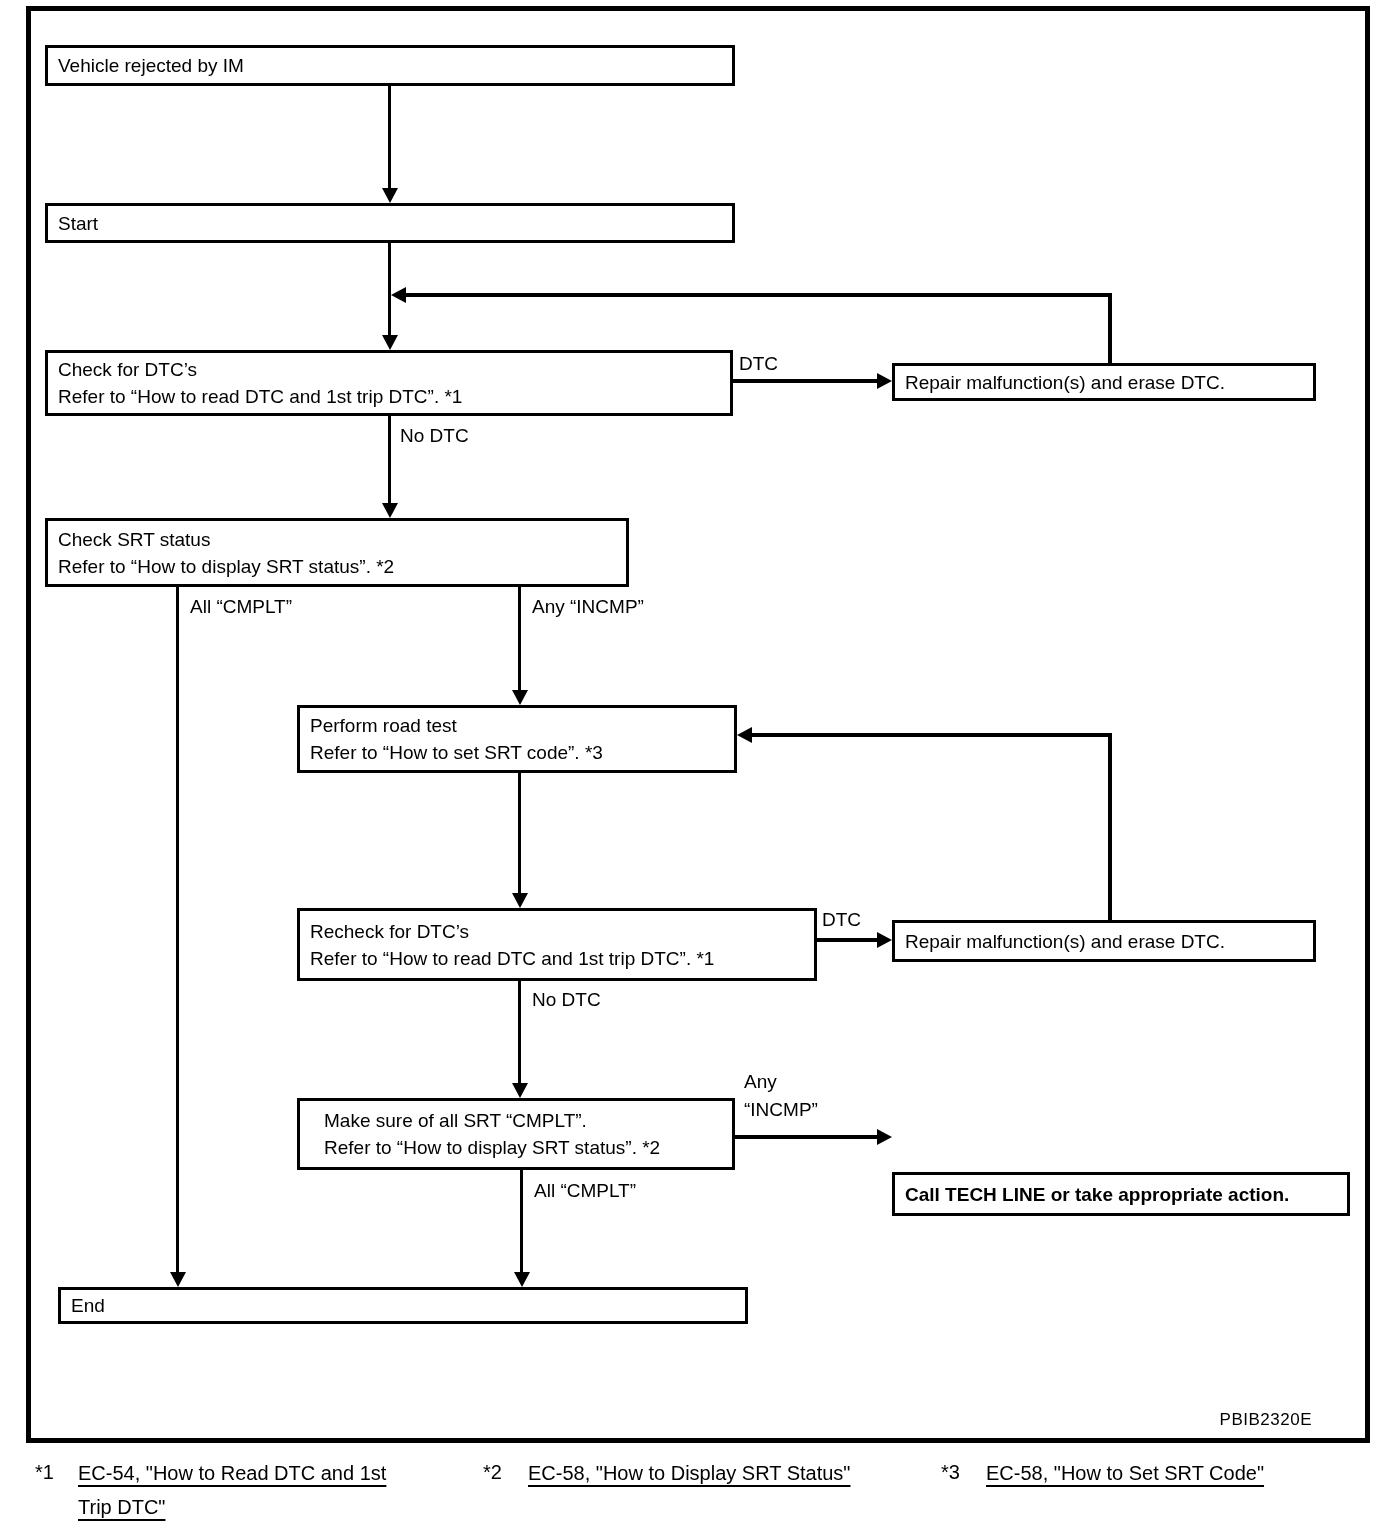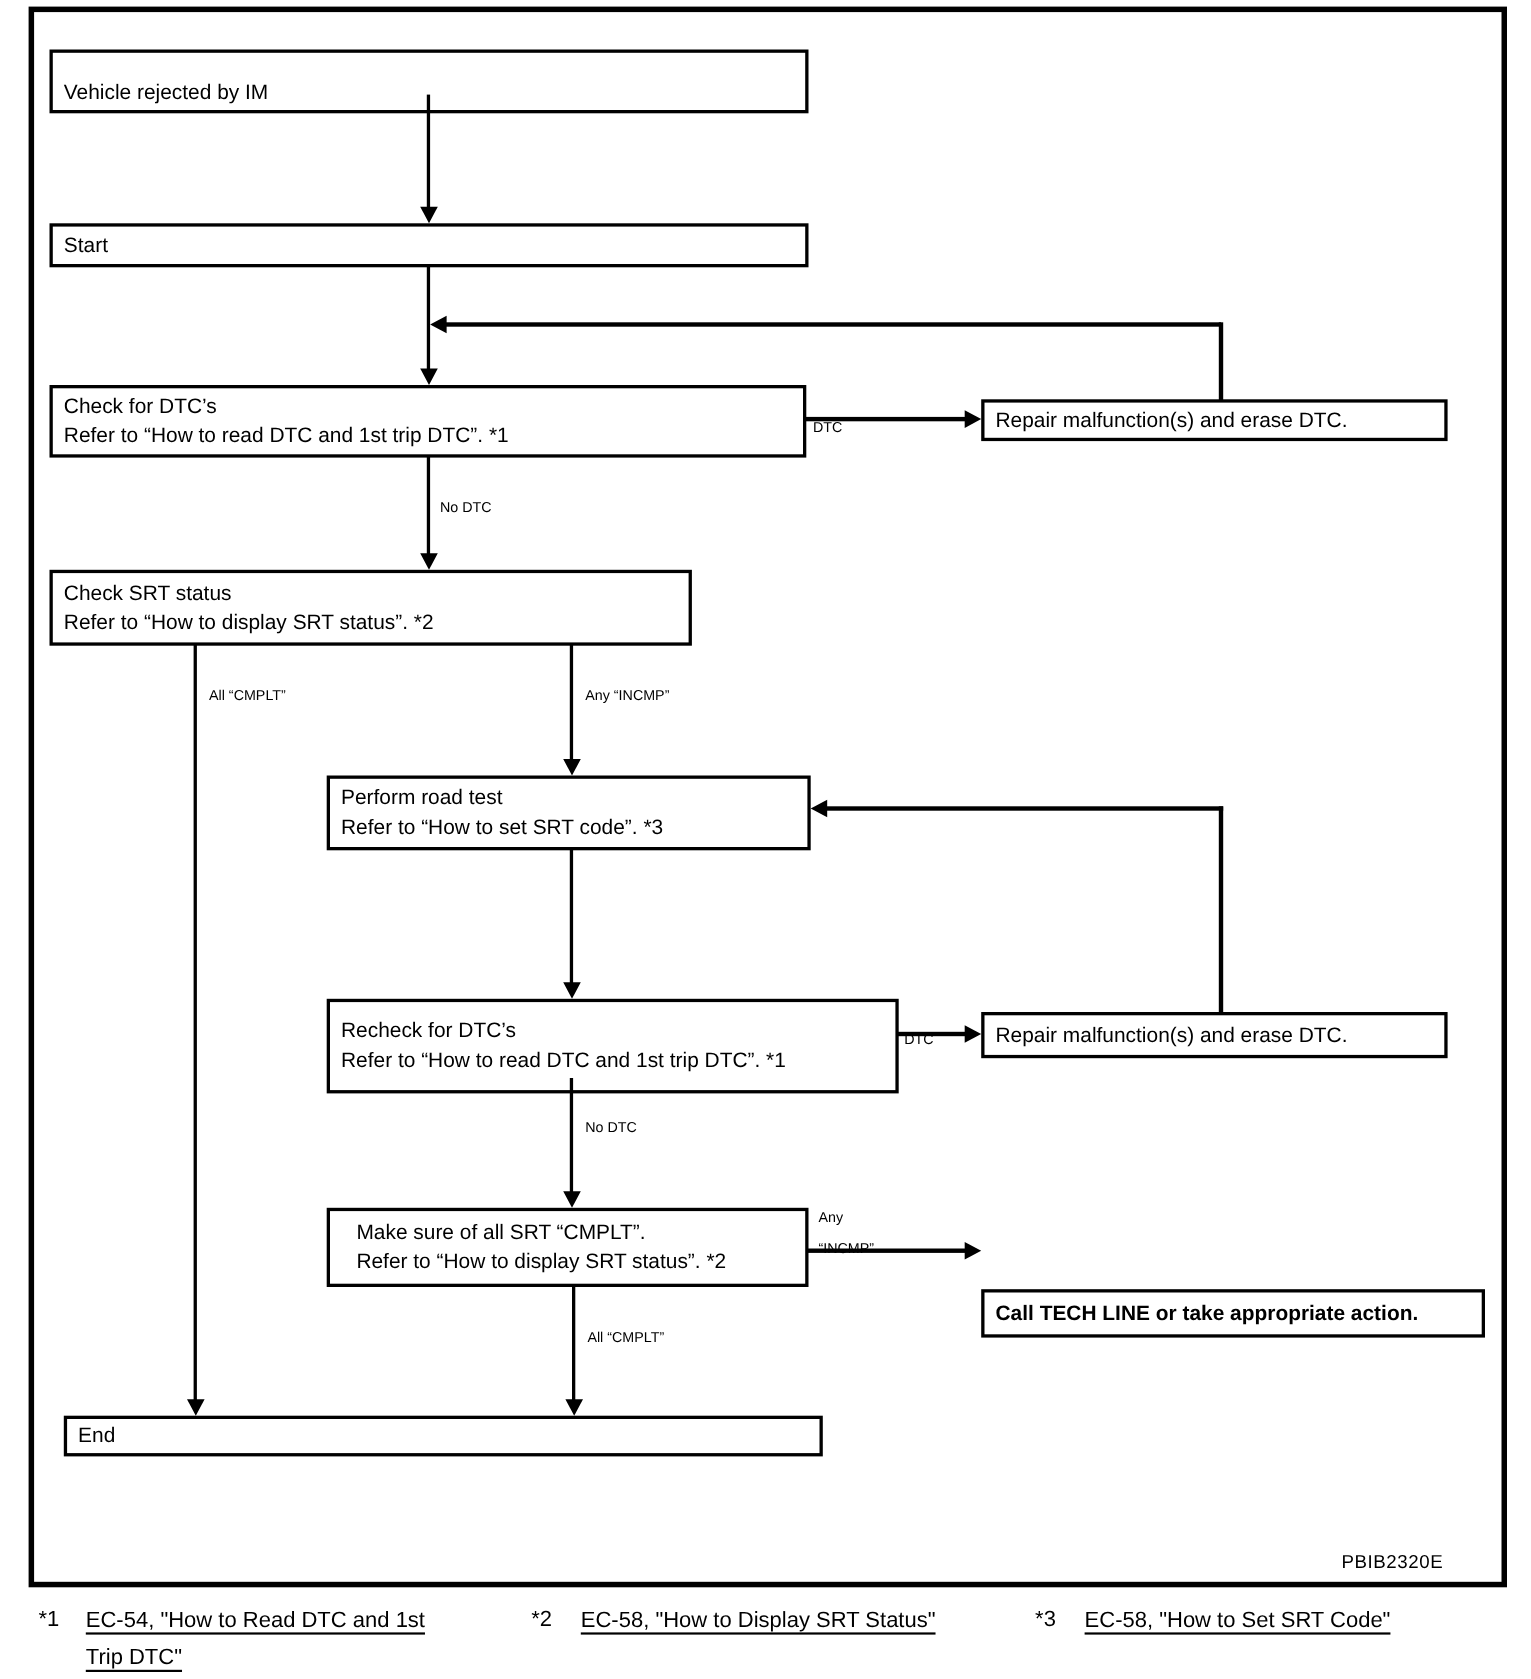--- a/index.html
+++ b/index.html
@@ -16,37 +16,37 @@
     position:absolute; border:3px solid #000; background:#fff;
     box-sizing:border-box; display:flex; flex-direction:column;
     justify-content:center; padding:2px 10px; font-size:19px; line-height:27px;
     white-space:nowrap;
   }
   .vline, .hline { position:absolute; background:#000; }
   .arr { position:absolute; width:0; height:0; }
   .arr.down  { border-left:8px solid transparent; border-right:8px solid transparent; border-top:15px solid #000; }
   .arr.right { border-top:8px solid transparent; border-bottom:8px solid transparent; border-left:15px solid #000; }
   .arr.left  { border-top:8px solid transparent; border-bottom:8px solid transparent; border-right:15px solid #000; }
-  .lbl { position:absolute; font-size:13px; line-height:24px; white-space:nowrap;margin-top:25px; }
+  .lbl { position:absolute; font-size:19px; line-height:24px; white-space:nowrap; }
   .fig-code { position:absolute; left:1112px; top:1410px; width:200px; text-align:right; font-size:17px; letter-spacing:0.5px; }
   .fn-marker { position:absolute; font-size:20px; line-height:28px; }
   .fn-link {
     position:absolute; font-size:20px; line-height:34px; white-space:nowrap;
     text-decoration:underline; text-decoration-thickness:2px; text-underline-offset:5px;
     cursor:pointer;
   }
 </style>
 </head>
 <body>
 
 <div class="stage">
 
   <div class="outer-frame"></div>
 
-  <div class="box" style="left:45px; top:45px; width:690px; height:58px;justify-content:flex-end;">
+  <div class="box" style="left:45px; top:45px; width:690px; height:41px;">
     <div>Vehicle rejected by IM</div>
   </div>
 
   <div class="box" style="left:45px; top:203px; width:690px; height:40px;">
     <div>Start</div>
   </div>
 
   <div class="box" style="left:45px; top:350px; width:688px; height:66px;">
     <div>Check for DTC’s</div>
     <div>Refer to “How to read DTC and 1st trip DTC”. *1</div>
@@ -59,21 +59,21 @@
   <div class="box" style="left:45px; top:518px; width:584px; height:69px;">
     <div>Check SRT status</div>
     <div>Refer to “How to display SRT status”. *2</div>
   </div>
 
   <div class="box" style="left:297px; top:705px; width:440px; height:68px;">
     <div>Perform road test</div>
     <div>Refer to “How to set SRT code”. *3</div>
   </div>
 
-  <div class="box" style="left:297px; top:908px; width:520px; height:86px;">
+  <div class="box" style="left:297px; top:908px; width:520px; height:73px;">
     <div>Recheck for DTC’s</div>
     <div>Refer to “How to read DTC and 1st trip DTC”. *1</div>
   </div>
 
   <div class="box" style="left:892px; top:920px; width:424px; height:42px;">
     <div>Repair malfunction(s) and erase DTC.</div>
   </div>
 
   <div class="box" style="left:297px; top:1098px; width:438px; height:72px;padding-left:24px;">
     <div>Make sure of all SRT “CMPLT”.</div>

